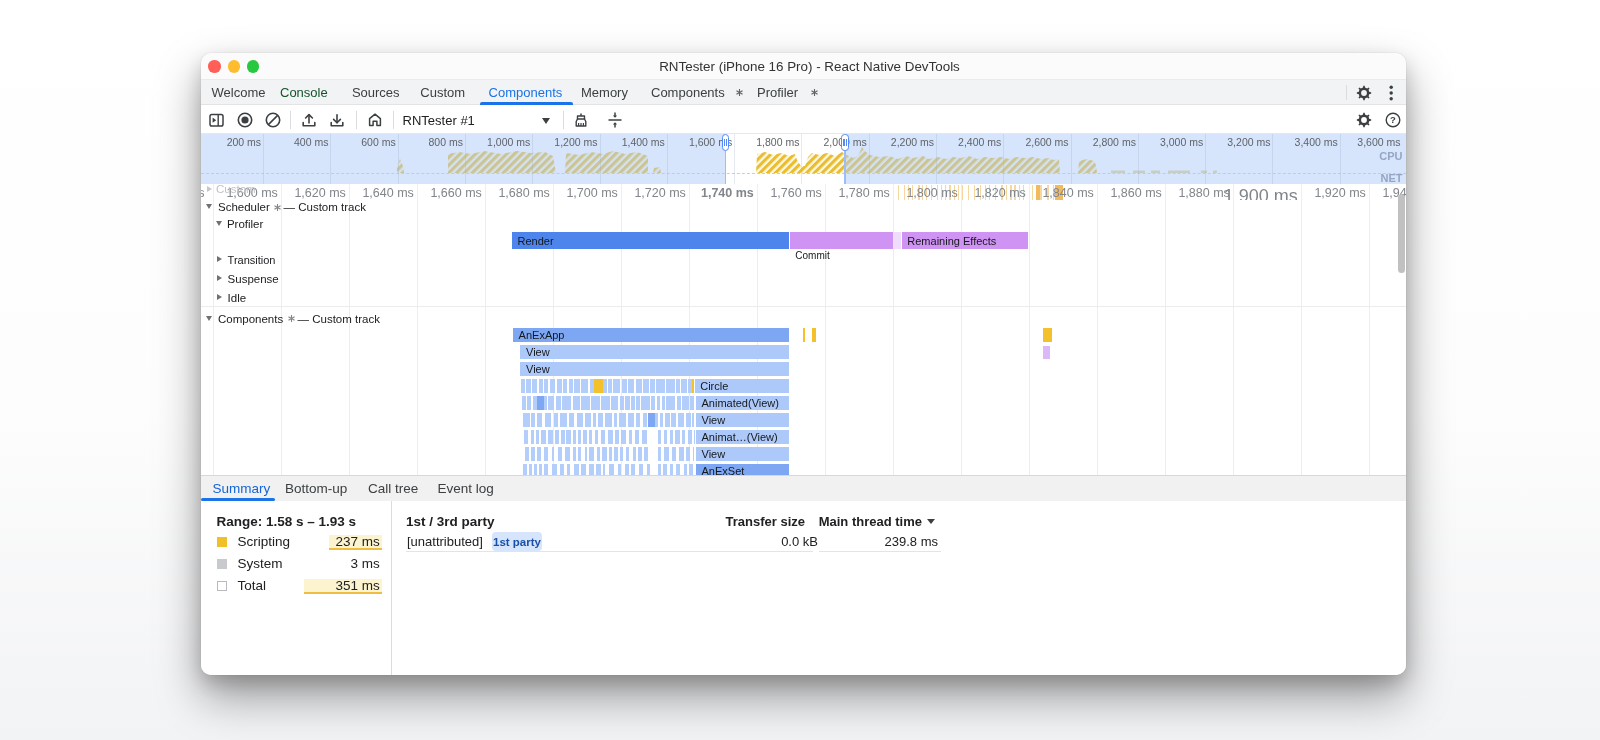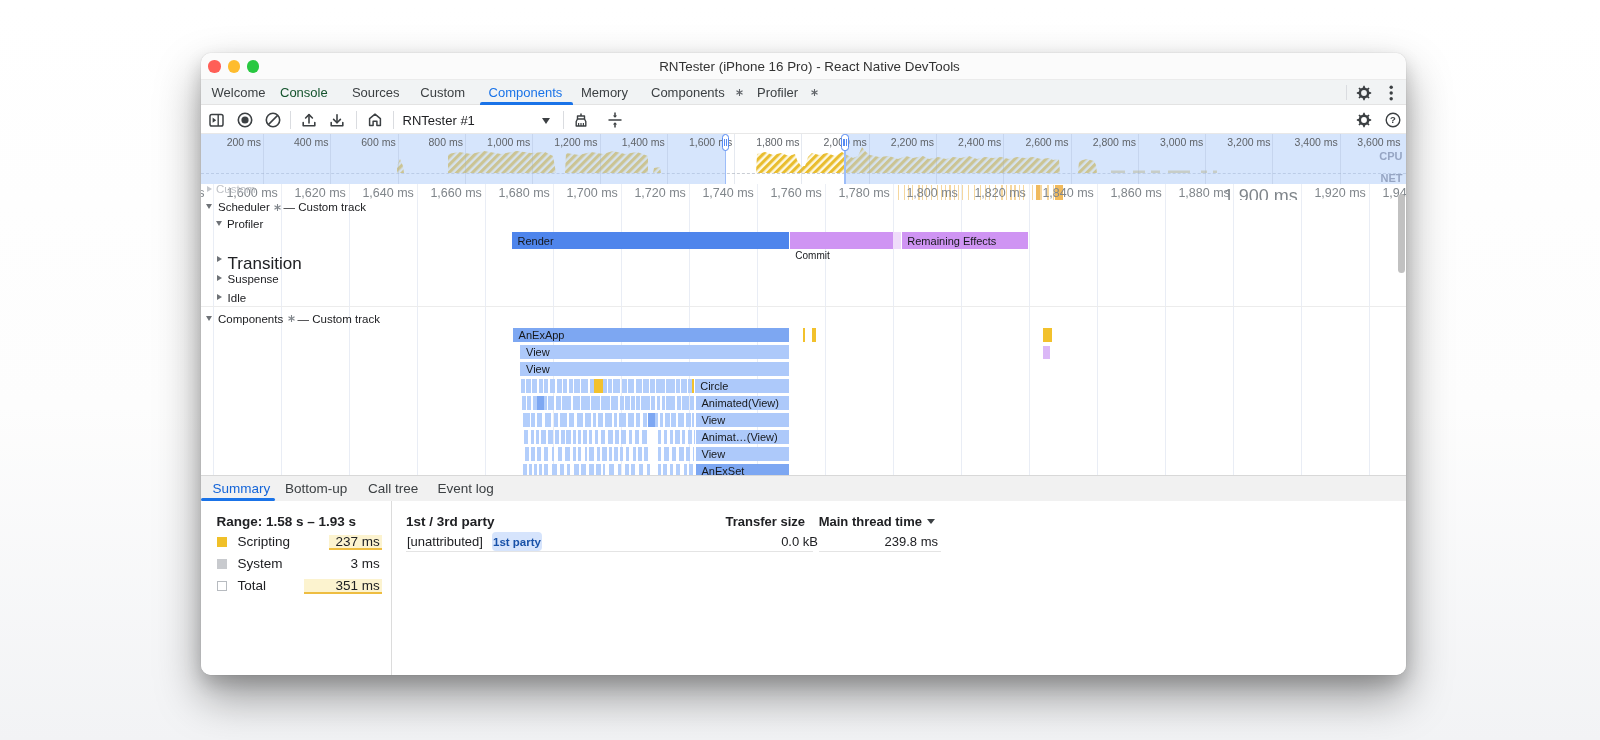--- a/index.html
+++ b/index.html
@@ -190,21 +190,21 @@
     <div style="position:absolute;left:851.8000000000001px;top:132px;width:1.4px;height:15px;background:#f5d79f;"></div>
     <div style="position:absolute;left:835px;top:132px;width:4px;height:15px;background:#f0ba5e;"></div>
     <div style="position:absolute;left:854px;top:132px;width:8px;height:15px;background:#f0ba5e;"></div>
     <div style="position:absolute;right:1128.2px;top:132.5px;font-size:12.5px;color:#80868b;font-weight:400;white-space:nowrap;">1,600 ms</div>
     <div style="position:absolute;right:1060.2px;top:132.5px;font-size:12.5px;color:#80868b;font-weight:400;white-space:nowrap;">1,620 ms</div>
     <div style="position:absolute;right:992.2px;top:132.5px;font-size:12.5px;color:#80868b;font-weight:400;white-space:nowrap;">1,640 ms</div>
     <div style="position:absolute;right:924.2px;top:132.5px;font-size:12.5px;color:#80868b;font-weight:400;white-space:nowrap;">1,660 ms</div>
     <div style="position:absolute;right:856.2px;top:132.5px;font-size:12.5px;color:#80868b;font-weight:400;white-space:nowrap;">1,680 ms</div>
     <div style="position:absolute;right:788.2px;top:132.5px;font-size:12.5px;color:#80868b;font-weight:400;white-space:nowrap;">1,700 ms</div>
     <div style="position:absolute;right:720.2px;top:132.5px;font-size:12.5px;color:#80868b;font-weight:400;white-space:nowrap;">1,720 ms</div>
-    <div style="position:absolute;right:652.2px;top:132.5px;font-size:12.5px;color:#80868b;font-weight:400;white-space:nowrap;">1,740 ms</div>
+    <div style="position:absolute;right:652.2px;top:132.5px;font-size:12.5px;color:#80868b;font-weight:700;white-space:nowrap;">1,740 ms</div>
     <div style="position:absolute;right:584.2px;top:132.5px;font-size:12.5px;color:#80868b;font-weight:400;white-space:nowrap;">1,760 ms</div>
     <div style="position:absolute;right:516.2px;top:132.5px;font-size:12.5px;color:#80868b;font-weight:400;white-space:nowrap;">1,780 ms</div>
     <div style="position:absolute;right:448.20000000000005px;top:132.5px;font-size:12.5px;color:#80868b;font-weight:400;white-space:nowrap;">1,800 ms</div>
     <div style="position:absolute;right:380.20000000000005px;top:132.5px;font-size:12.5px;color:#80868b;font-weight:400;white-space:nowrap;">1,820 ms</div>
     <div style="position:absolute;right:312.20000000000005px;top:132.5px;font-size:12.5px;color:#80868b;font-weight:400;white-space:nowrap;">1,840 ms</div>
     <div style="position:absolute;right:244.20000000000005px;top:132.5px;font-size:12.5px;color:#80868b;font-weight:400;white-space:nowrap;">1,860 ms</div>
     <div style="position:absolute;right:176.20000000000005px;top:132.5px;font-size:12.5px;color:#80868b;font-weight:400;white-space:nowrap;">1,880 ms</div>
     <div style="position:absolute;right:108.20000000000005px;top:132.5px;font-size:18px;color:#80868b;font-weight:400;white-space:nowrap;">1,900 ms</div>
     <div style="position:absolute;right:40.200000000000045px;top:132.5px;font-size:12.5px;color:#80868b;font-weight:400;white-space:nowrap;">1,920 ms</div>
     <div style="position:absolute;right:-27.799999999999955px;top:132.5px;font-size:12.5px;color:#80868b;font-weight:400;white-space:nowrap;">1,940 ms</div>
@@ -260,21 +260,21 @@
       <div style="position:absolute;left:14.5px;top:21.19999999999999px;width:0;height:0;border-left:3.5px solid transparent;border-right:3.5px solid transparent;border-top:5.5px solid #6e7277"></div>
       <div style="position:absolute;left:25.9px;top:17.69999999999999px;font-size:11.5px;color:#202124;font-weight:400;white-space:nowrap;">Profiler</div>
       <div style="position:absolute;left:310.8px;top:32px;width:277.4px;height:16.5px;background:#4e85ec;"></div>
       <div style="position:absolute;left:316.5px;top:34.80000000000001px;font-size:11px;color:#16181b;font-weight:400;white-space:nowrap;">Render</div>
       <div style="position:absolute;left:588.6px;top:32px;width:103px;height:16.5px;background:#cf94f3;"></div>
       <div style="position:absolute;left:594.3px;top:50px;font-size:10px;color:#16181b;font-weight:400;white-space:nowrap;">Commit</div>
       <div style="position:absolute;left:691.8px;top:32px;width:7.8px;height:16.5px;background:#efdcfa;"></div>
       <div style="position:absolute;left:700.6px;top:32px;width:126px;height:16.5px;background:#cf94f3;"></div>
       <div style="position:absolute;left:706.3px;top:34.80000000000001px;font-size:11px;color:#16181b;font-weight:400;white-space:nowrap;">Remaining Effects</div>
       <div style="position:absolute;left:16px;top:56.39999999999998px;width:0;height:0;border-top:3.5px solid transparent;border-bottom:3.5px solid transparent;border-left:5.5px solid #6e7277"></div>
-      <div style="position:absolute;left:26.6px;top:54px;font-size:17px;color:#202124;font-weight:400;white-space:nowrap;">Transition</div>
+      <div style="position:absolute;left:26.6px;top:54px;font-size:11px;color:#202124;font-weight:400;white-space:nowrap;">Transition</div>
       <div style="position:absolute;left:16px;top:75.19999999999999px;width:0;height:0;border-top:3.5px solid transparent;border-bottom:3.5px solid transparent;border-left:5.5px solid #6e7277"></div>
       <div style="position:absolute;left:26.6px;top:72.80000000000001px;font-size:11.5px;color:#202124;font-weight:400;white-space:nowrap;">Suspense</div>
       <div style="position:absolute;left:16px;top:94.0px;width:0;height:0;border-top:3.5px solid transparent;border-bottom:3.5px solid transparent;border-left:5.5px solid #6e7277"></div>
       <div style="position:absolute;left:26.6px;top:91.60000000000002px;font-size:11.5px;color:#202124;font-weight:400;white-space:nowrap;">Idle</div>
       <div style="position:absolute;left:5.4px;top:116px;width:0;height:0;border-left:3.5px solid transparent;border-right:3.5px solid transparent;border-top:5.5px solid #6e7277"></div>
       <div style="position:absolute;left:17px;top:112.69999999999999px;font-size:11.5px;color:#202124;font-weight:400;white-space:nowrap;">Components</div>
       <svg style="position:absolute;left:86.5px;top:115.19999999999999px" width="7" height="7" viewBox="0 0 7 7">
         <line x1="3.50" y1="0.00" x2="3.50" y2="7.00" stroke="#80868b" stroke-width="1.1"></line>
         <line x1="0.47" y1="1.75" x2="6.53" y2="5.25" stroke="#80868b" stroke-width="1.1"></line>
         <line x1="0.47" y1="5.25" x2="6.53" y2="1.75" stroke="#80868b" stroke-width="1.1"></line>

